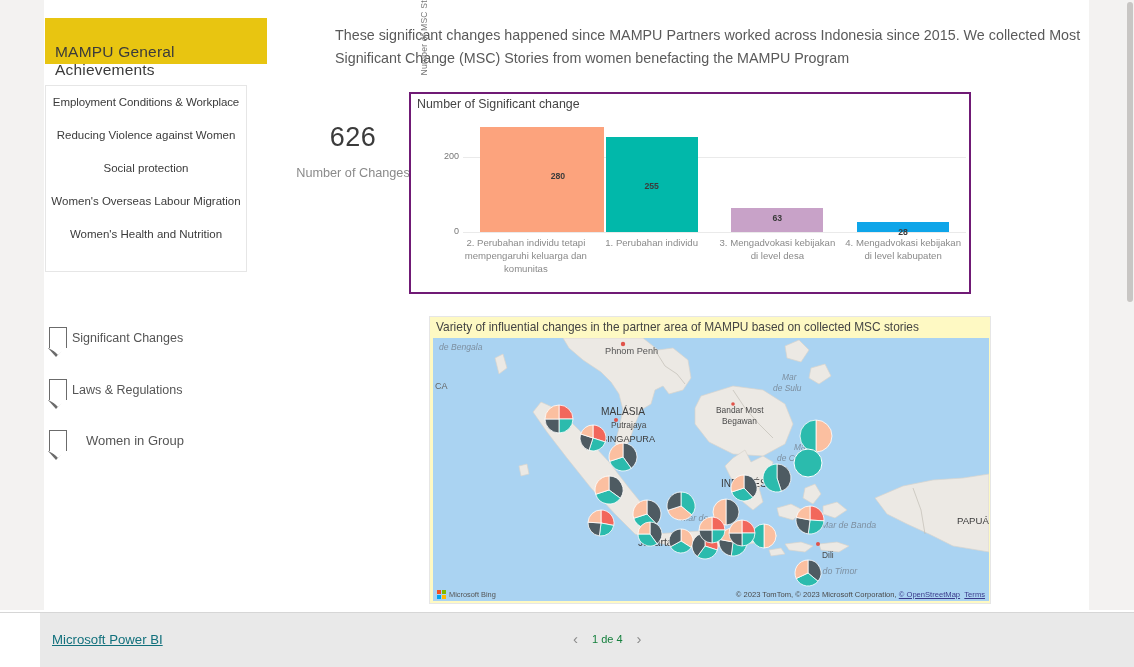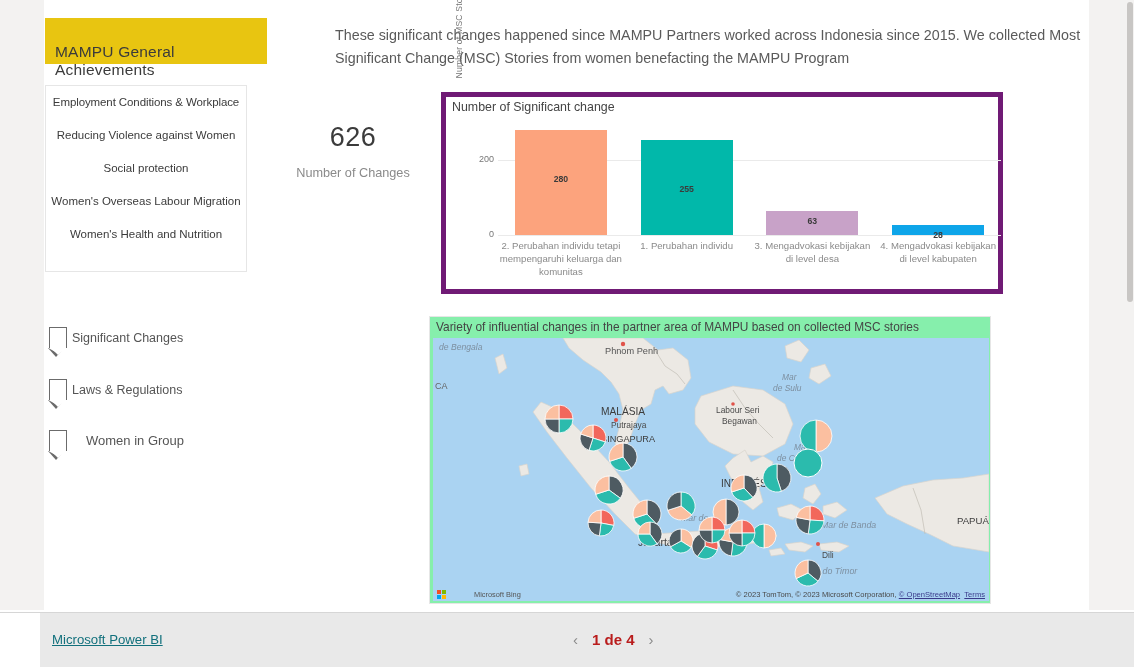--- a/index.html
+++ b/index.html
@@ -75,22 +75,22 @@
     font-size:14.3px;color:#5a5a5a;line-height:1.62;
   }
 
   
   #kpi{position:absolute;left:283px;top:124px;width:140px;text-align:center;}
   #kpi-value{font-size:27px;color:#3b3b3b;letter-spacing:.5px;line-height:1;}
   #kpi-label{font-size:12.7px;color:#8a8a8a;margin-top:15px;}
 
   
   #bar-visual{
-    position:absolute;left:441px;top:92px;width:562px;height:202px;
-    background:#ffffff;border:5px solid #701a75;box-sizing:border-box;
+    position:absolute;left:409px;top:92px;width:562px;height:202px;
+    background:#ffffff;border:2px solid #701a75;box-sizing:border-box;
   }
   #bar-title{position:absolute;left:6px;top:3px;font-size:12.4px;color:#444;}
   #plot{position:absolute;left:52px;top:26px;width:503px;height:112px;}
   .gridline{position:absolute;left:0;width:100%;height:1px;background:#eaeaea;}
   #y-axis-label{
     position:absolute;left:-44px;top:-22px;width:140px;height:14px;
     transform:rotate(-90deg);transform-origin:left top;
     font-size:8.6px;color:#777;text-align:center;white-space:nowrap;
     letter-spacing:.2px;
   }
@@ -99,52 +99,52 @@
   .bar .bval{font-size:8.7px;color:#3b3b3b;font-weight:bold;margin-top:44px;}
   .bar.short .bval{margin-top:5px;}
   .xlabel{
     position:absolute;top:116px;font-size:9.6px;color:#8a8a8a;
     text-align:center;line-height:1.38;
   }
 
   
   #map-visual{
     position:absolute;left:429px;top:316px;width:562px;height:288px;
-    background:#86efac;border:1px solid #e6e6e6;box-sizing:border-box;overflow:hidden;
+    background:#fef9c3;border:1px solid #e6e6e6;box-sizing:border-box;overflow:hidden;
   }
   #map-title{position:absolute;left:6px;top:3px;font-size:11.9px;color:#444;z-index:6;}
   #map-canvas{position:absolute;left:3px;top:21px;width:556px;height:263px;overflow:hidden;background:#aad3f2;}
   #map-svg{position:absolute;left:0;top:0;}
   .mlabel{position:absolute;font-family:"Liberation Sans",sans-serif;pointer-events:none;}
   #map-attrib{
     position:absolute;right:5px;bottom:4px;font-size:7.6px;color:#4a4a4a;z-index:7;
     white-space:nowrap;
   }
   #map-attrib a{color:#3a3a8a;text-decoration:underline;}
-  #bing-logo{position:absolute;left:7px;bottom:4px;display:flex;align-items:center;z-index:7;gap:25px;}
+  #bing-logo{position:absolute;left:7px;bottom:4px;display:flex;align-items:center;z-index:7;}
   #bing-logo .sq{width:9px;height:9px;margin-right:3px;display:grid;grid-template-columns:1fr 1fr;grid-template-rows:1fr 1fr;gap:1px;}
   #bing-logo .sq i{display:block;}
   #bing-logo span{font-size:7.4px;color:#555;}
 
   
   #vscroll{position:absolute;right:0px;top:0;width:8px;height:610px;background:#f3f2f1;}
   #vscroll-thumb{position:absolute;left:1px;top:2px;width:6px;height:300px;background:#c8c6c4;border-radius:3px;}
 
   
   #sep{position:absolute;left:0;top:612px;width:1134px;height:1px;background:#d6d6d6;}
   #bottombar{
     position:absolute;left:0;top:613px;width:1134px;height:54px;background:#e9e9e9;margin-left:40px;
   }
   #pbi-link{
     position:absolute;left:12px;top:19px;font-size:13.2px;color:#11707c;
     text-decoration:underline;cursor:pointer;
   }
   #pager{position:absolute;left:533px;top:18px;display:flex;align-items:center;gap:14px;}
   .chev{font-size:15px;color:#8a8a8a;cursor:pointer;line-height:1;}
-  #pager-label{font-size:15px;color:#b91c1c;font-weight:bold;}
+  #pager-label{font-size:11px;color:#15803d;font-weight:normal;}
 </style>
 </head>
 <body>
 
 <div id="canvas">
   <div id="left-gutter"></div>
   <div id="right-gutter"></div>
   <div id="report-bg"></div>
 
   <div id="title-banner">
@@ -186,21 +186,21 @@
   </div>
 
   <div id="bar-visual">
     <div id="bar-title">Number of Significant change</div>
     <div id="plot">
       <div id="y-axis-label">Number of MSC Stories</div>
     <div class="gridline" style="top: 112px;"></div>
         <div class="ytick" style="top: 106px;">0</div>
         <div class="gridline" style="top: 37.3333px;"></div>
         <div class="ytick" style="top: 31.3333px;">200</div>
-        <div class="bar" style="left: 16.875px; width: 92px; height: 104.533px; background: rgb(252, 163, 125);">
+        <div class="bar" style="left: 16.875px; width: 92px; height: 104.533px; background: rgb(252, 163, 125); padding-left: 32px;">
           <span class="bval">280</span>
         </div>
         <div class="xlabel" style="left: 0.875px; width: 124px;">2. Perubahan individu tetapi mempengaruhi keluarga dan komunitas</div>
         <div class="bar" style="left: 142.625px; width: 92px; height: 95.2px; background: rgb(1, 184, 170);">
           <span class="bval">255</span>
         </div>
         <div class="xlabel" style="left: 126.625px; width: 124px;">1. Perubahan individu</div>
         <div class="bar short" style="left: 268.375px; width: 92px; height: 23.52px; background: rgb(200, 162, 200);">
           <span class="bval">63</span>
         </div>
@@ -257,21 +257,21 @@
           <circle cx="385" cy="206" r="2"></circle>
         </g>
       </svg>
       <div id="map-label-layer">
           <div class="mlabel" style="left: 6px; top: 4px; font-size: 8.6px; color: rgb(125, 143, 160); font-style: italic;">de Bengala</div>
           <div class="mlabel" style="left: 172px; top: 8px; font-size: 9.2px; color: rgb(85, 85, 85); font-style: normal;">Phnom Penh</div>
           <div class="mlabel" style="left: 2px; top: 43px; font-size: 9px; color: rgb(102, 102, 102); font-style: normal;">CA</div>
           <div class="mlabel" style="left: 168px; top: 68px; font-size: 10.2px; color: rgb(60, 60, 60); font-style: normal;">MALÁSIA</div>
           <div class="mlabel" style="left: 178px; top: 82px; font-size: 8.4px; color: rgb(74, 74, 74); font-style: normal;">Putrajaya</div>
           <div class="mlabel" style="left: 168px; top: 96px; font-size: 9.2px; color: rgb(60, 60, 60); font-style: normal;">SINGAPURA</div>
-          <div class="mlabel" style="left: 283px; top: 67px; font-size: 8.4px; color: rgb(74, 74, 74); font-style: normal;">Labour Seri</div>
+          <div class="mlabel" style="left: 283px; top: 67px; font-size: 8.4px; color: rgb(74, 74, 74); font-style: normal;">Bandar Most</div>
           <div class="mlabel" style="left: 289px; top: 78px; font-size: 8.4px; color: rgb(74, 74, 74); font-style: normal;">Begawan</div>
           <div class="mlabel" style="left: 349px; top: 34px; font-size: 8.4px; color: rgb(125, 143, 160); font-style: italic;">Mar</div>
           <div class="mlabel" style="left: 340px; top: 45px; font-size: 8.4px; color: rgb(125, 143, 160); font-style: italic;">de Sulu</div>
           <div class="mlabel" style="left: 361px; top: 104px; font-size: 8.4px; color: rgb(125, 143, 160); font-style: italic;">Mar</div>
           <div class="mlabel" style="left: 344px; top: 115px; font-size: 8.4px; color: rgb(125, 143, 160); font-style: italic;">de Celebes</div>
           <div class="mlabel" style="left: 288px; top: 140px; font-size: 10px; color: rgb(60, 60, 60); font-style: normal;">INDONÉSIA</div>
           <div class="mlabel" style="left: 248px; top: 175px; font-size: 8.8px; color: rgb(125, 143, 160); font-style: italic;">Mar de Java</div>
           <div class="mlabel" style="left: 205px; top: 198px; font-size: 10.6px; color: rgb(60, 60, 60); font-style: normal;">Jacarta</div>
           <div class="mlabel" style="left: 388px; top: 182px; font-size: 8.8px; color: rgb(125, 143, 160); font-style: italic;">Mar de Banda</div>
           <div class="mlabel" style="left: 389px; top: 212px; font-size: 8.4px; color: rgb(74, 74, 74); font-style: normal;">Dili</div>

